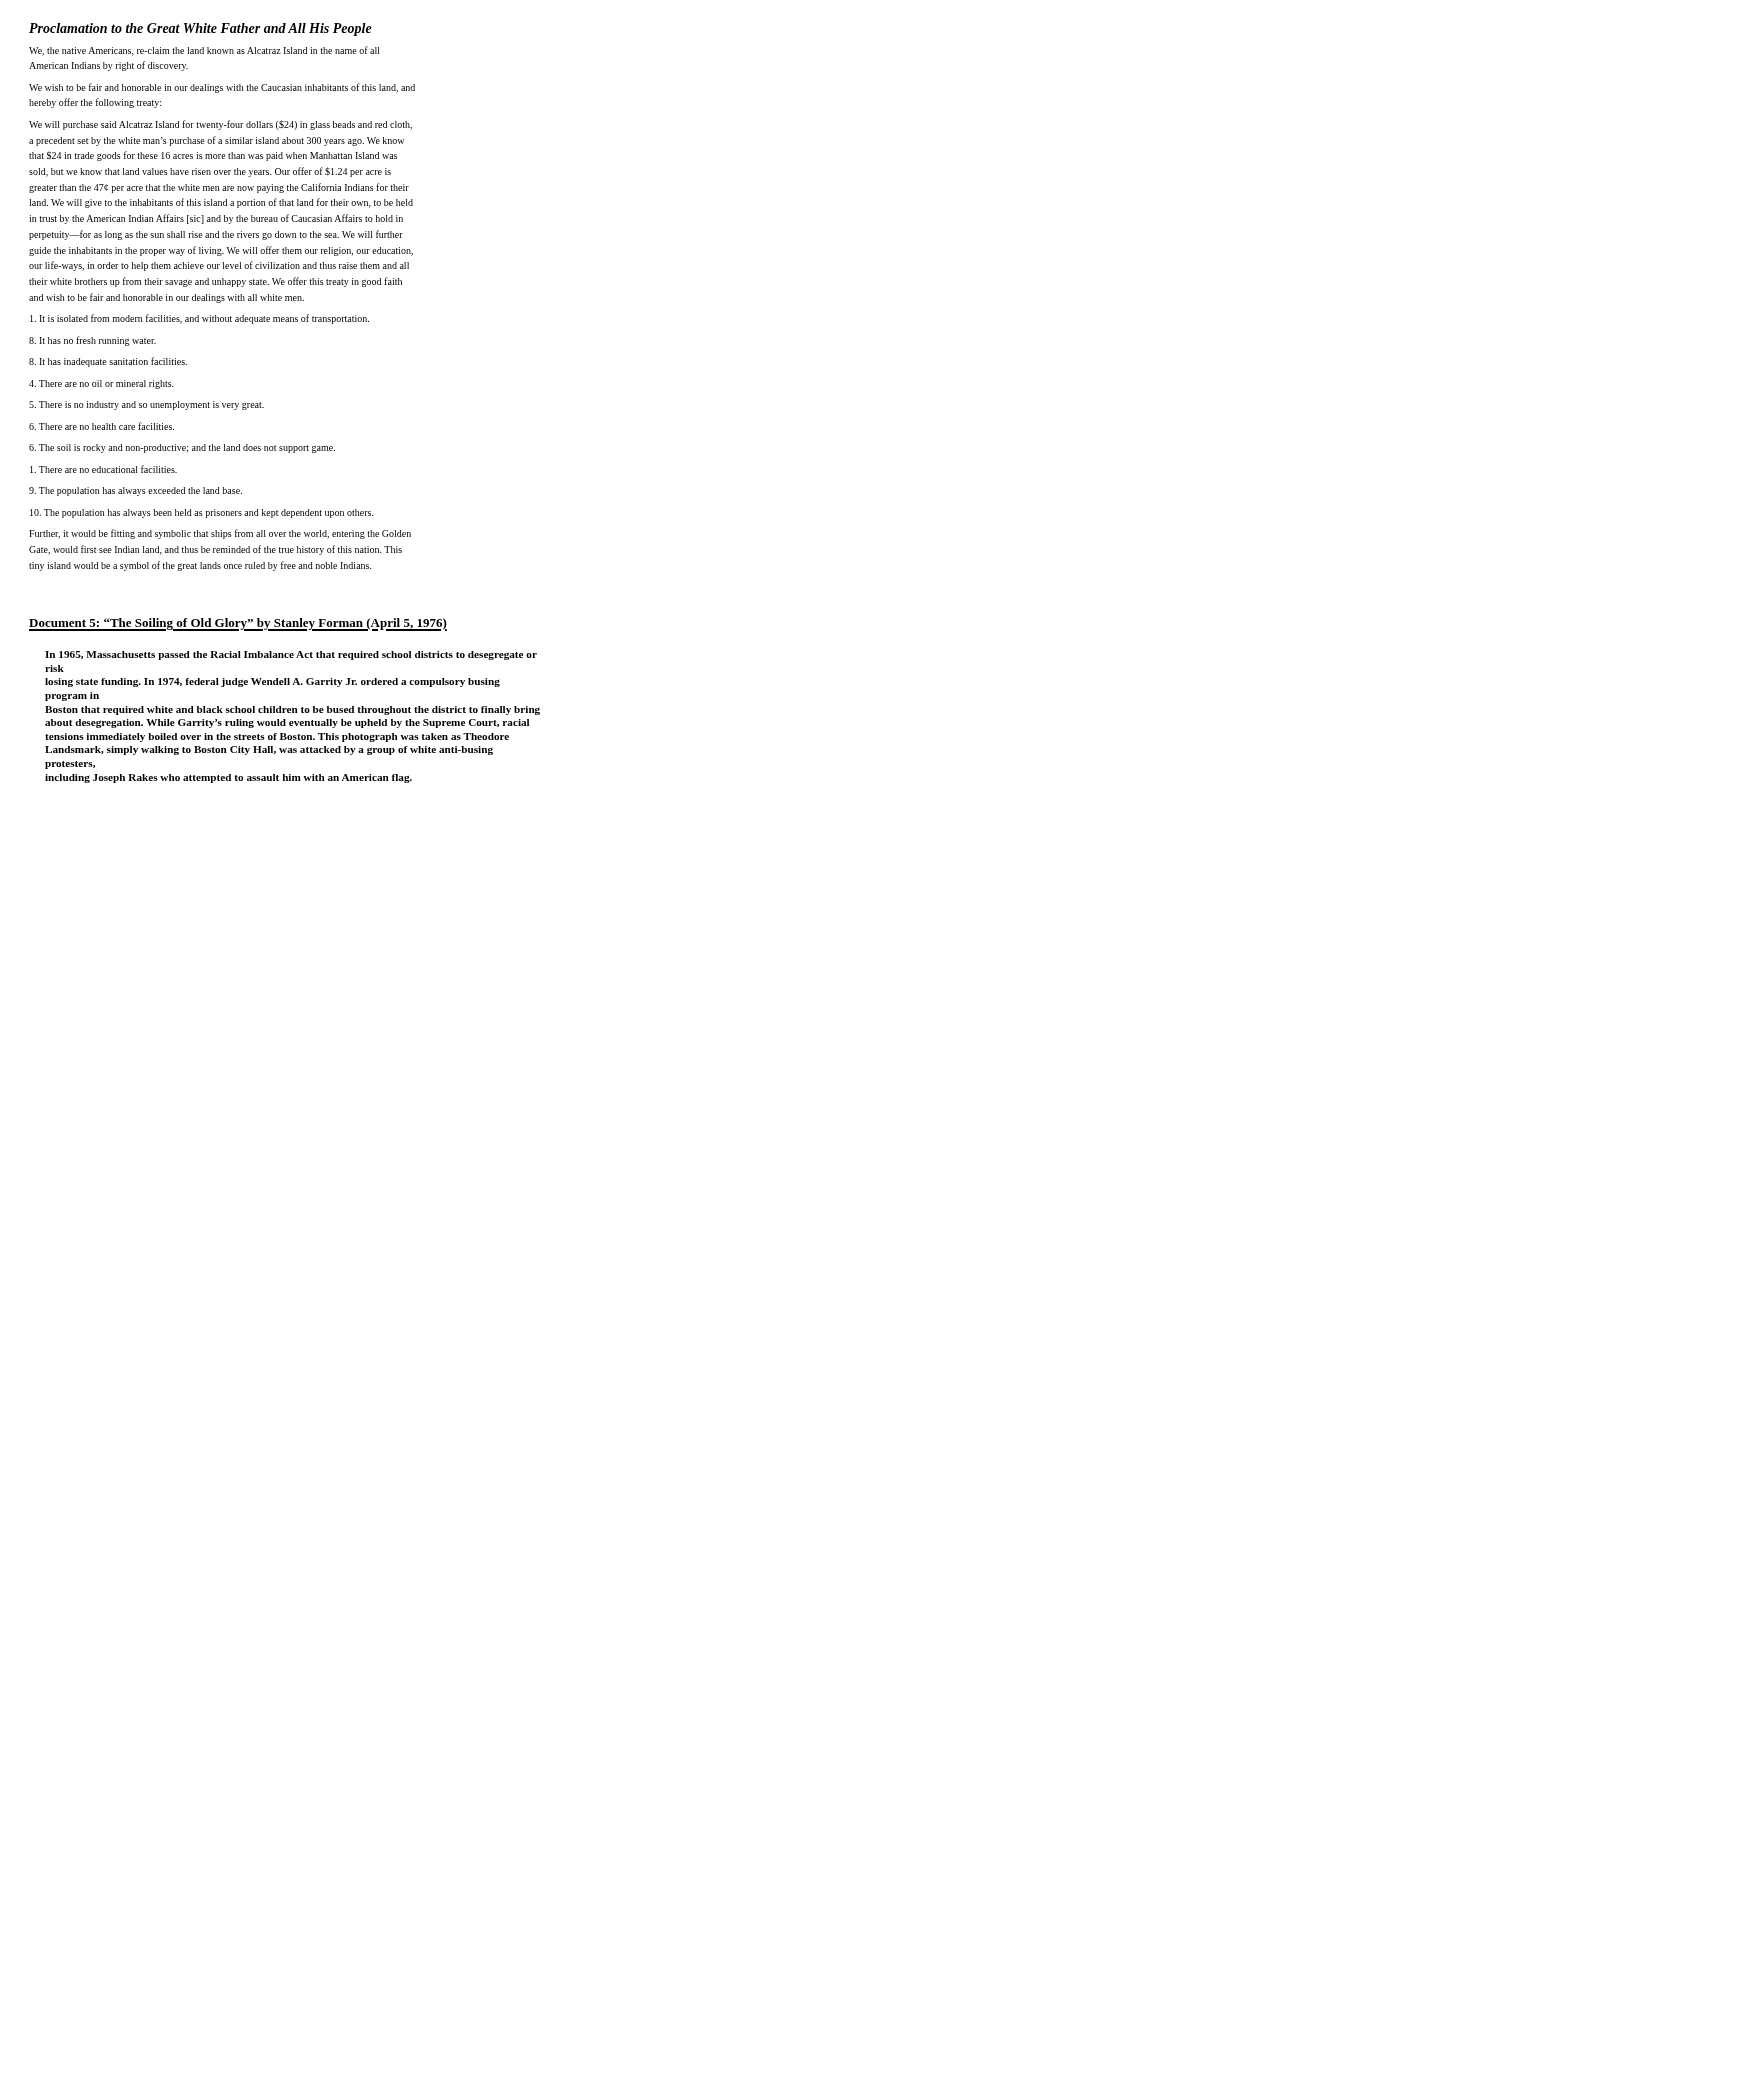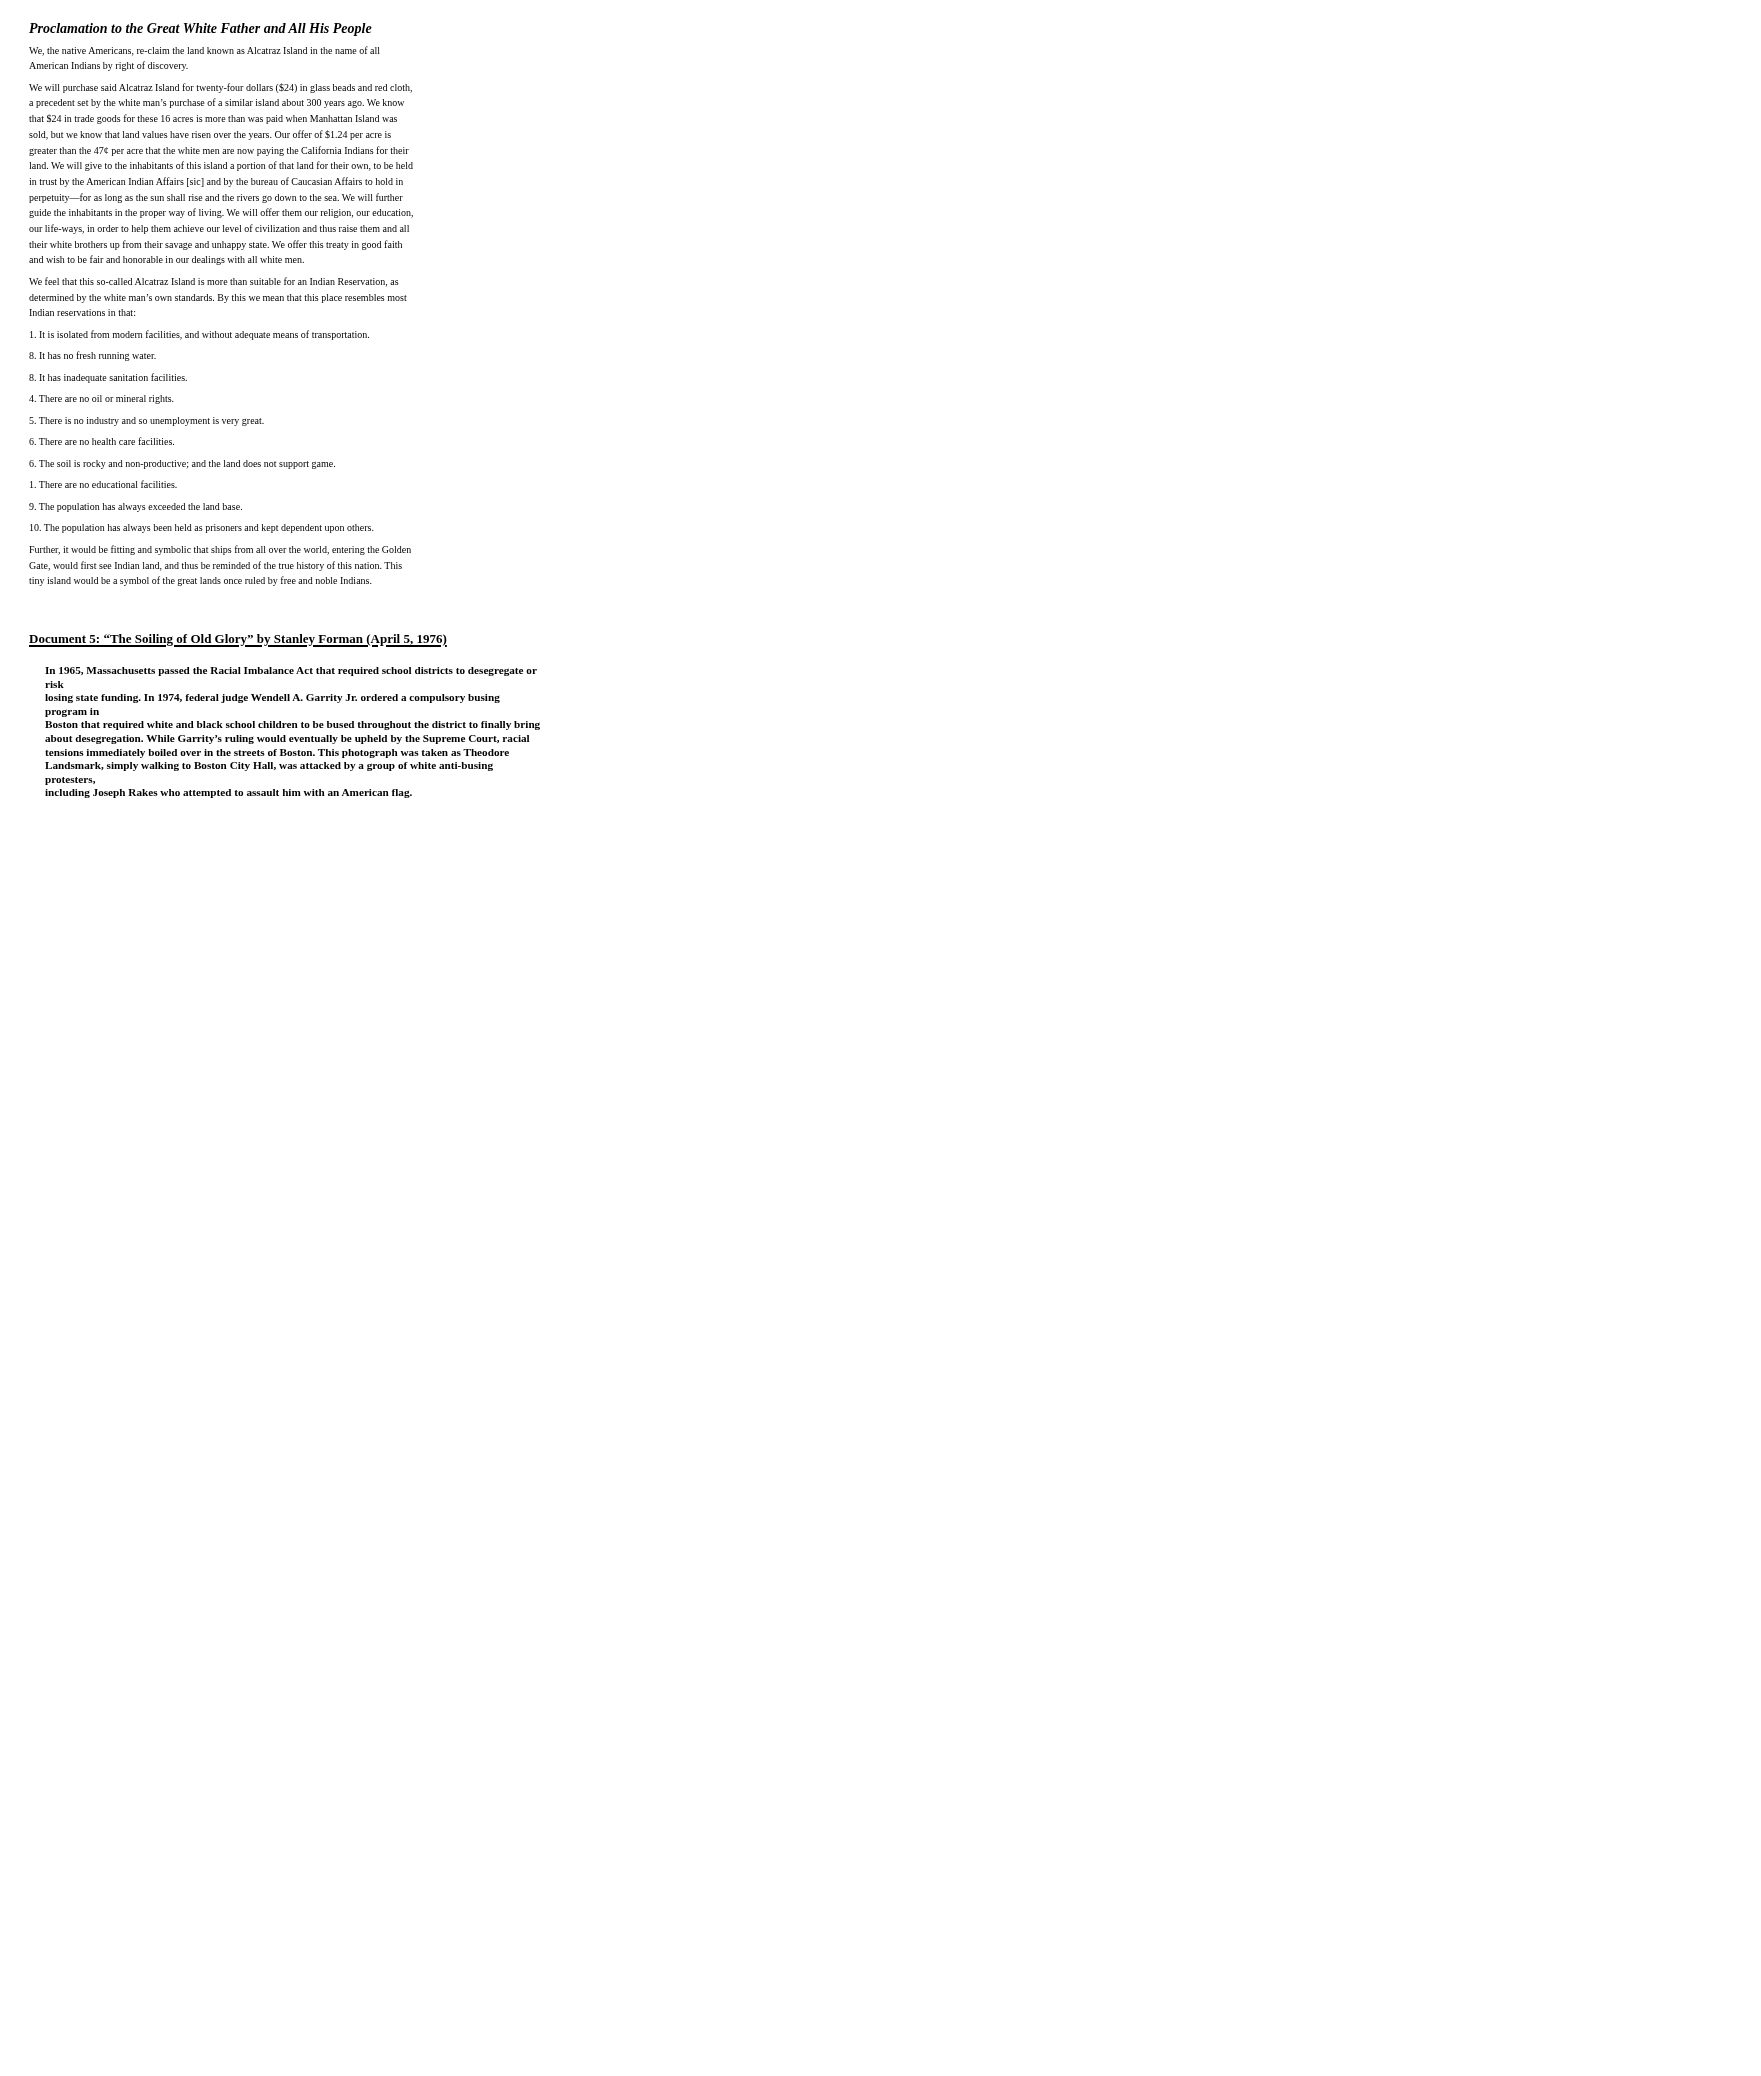--- a/index.html
+++ b/index.html
@@ -53,37 +53,36 @@
 </head>
 <body>
 
 <div class="page">
 
   <div class="doc-title">Proclamation to the Great White Father and All His People</div>
 
   <p class="para">We, the native Americans, re-claim the land known as Alcatraz Island in the name of all
 American Indians by right of discovery.</p>
 
+  <p class="para">We wish to be fair and honorable in our dealings with the Caucasian inhabitants of this land, and
+hereby offer the following treaty:</p>
 
   <p class="para">We will purchase said Alcatraz Island for twenty-four dollars ($24) in glass beads and red cloth,
 a precedent set by the white man’s purchase of a similar island about 300 years ago. We know
 that $24 in trade goods for these 16 acres is more than was paid when Manhattan Island was
 sold, but we know that land values have risen over the years. Our offer of $1.24 per acre is
 greater than the 47¢ per acre that the white men are now paying the California Indians for their
 land. We will give to the inhabitants of this island a portion of that land for their own, to be held
 in trust by the American Indian Affairs [sic] and by the bureau of Caucasian Affairs to hold in
 perpetuity—for as long as the sun shall rise and the rivers go down to the sea. We will further
 guide the inhabitants in the proper way of living. We will offer them our religion, our education,
 our life-ways, in order to help them achieve our level of civilization and thus raise them and all
 their white brothers up from their savage and unhappy state. We offer this treaty in good faith
 and wish to be fair and honorable in our dealings with all white men.</p>
 
-  <p class="para">We feel that this so-called Alcatraz Island is more than suitable for an Indian Reservation, as
-determined by the white man’s own standards. By this we mean that this place resembles most
-Indian reservations in that:</p>
 
   <p class="para">1. It is isolated from modern facilities, and without adequate means of transportation.</p>
   <p class="para">8. It has no fresh running water.</p>
   <p class="para">8. It has inadequate sanitation facilities.</p>
   <p class="para">4. There are no oil or mineral rights.</p>
   <p class="para">5. There is no industry and so unemployment is very great.</p>
   <p class="para">6. There are no health care facilities.</p>
   <p class="para">6. The soil is rocky and non-productive; and the land does not support game.</p>
   <p class="para">1. There are no educational facilities.</p>
   <p class="para">9. The population has always exceeded the land base.</p>

